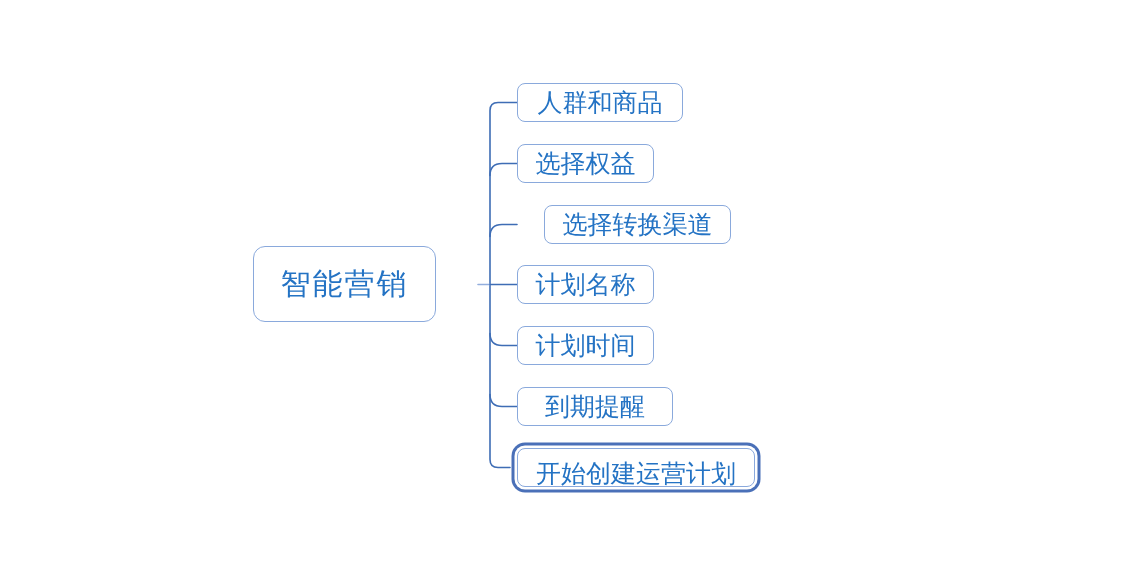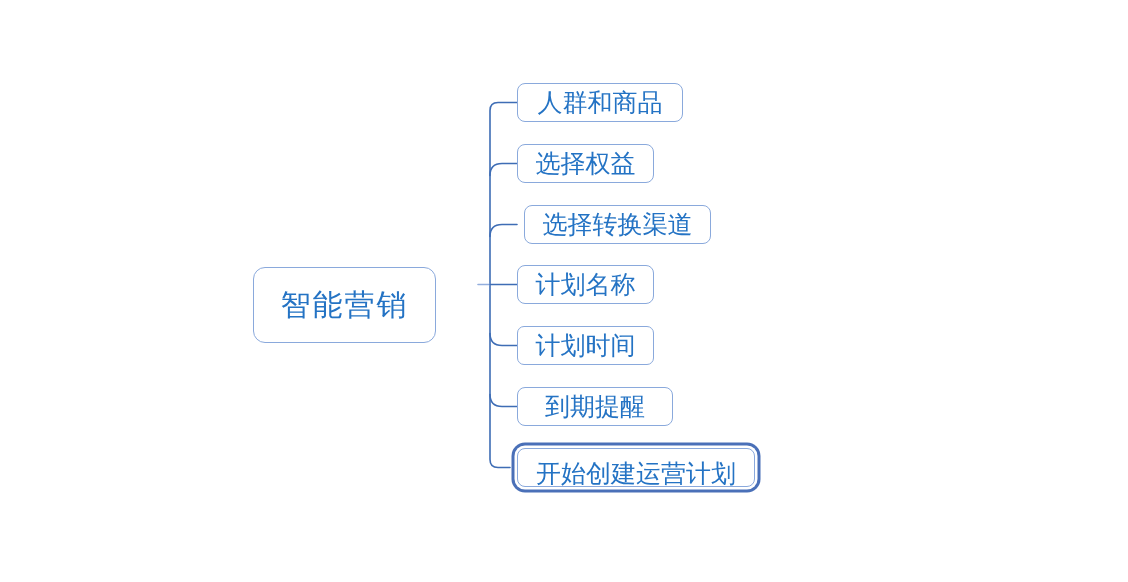--- a/index.html
+++ b/index.html
@@ -44,32 +44,31 @@
     white-space: nowrap;
     line-height: 1;
     cursor: default;
   }
   .root-node {
     left: 253px; top: 246px;
     width: 183px; height: 76px;
     border-radius: 12px;
     font-size: 30px;
     letter-spacing: 2px;
-    margin-top: 21px;
   }
   .child {
     height: 39px;
     border-radius: 8px;
     font-size: 25px;
   }
   .n1 { left: 517px; top: 83px;  width: 166px; }
   .n2 { left: 517px; top: 144px; width: 137px; }
-  .n3 { left: 524px; top: 205px; width: 187px; }
+  .n3 { left: 544px; top: 205px; width: 187px; }
   .n4 { left: 517px; top: 265px; width: 137px; }
-  .n5 { left: 517px; top: 326px; width: 137px; border-radius: 7px; }
+  .n5 { left: 517px; top: 326px; width: 137px; }
   .n6 { left: 517px; top: 387px; width: 156px; }
   .n7 { left: 517px; top: 448px; width: 238px; }
   .node.selected {
     box-shadow: 0 0 0 2.5px var(--background), 0 0 0 5.5px var(--selection-border);
     align-items: flex-end;
   }
 </style>
 </head>
 <body>
 

